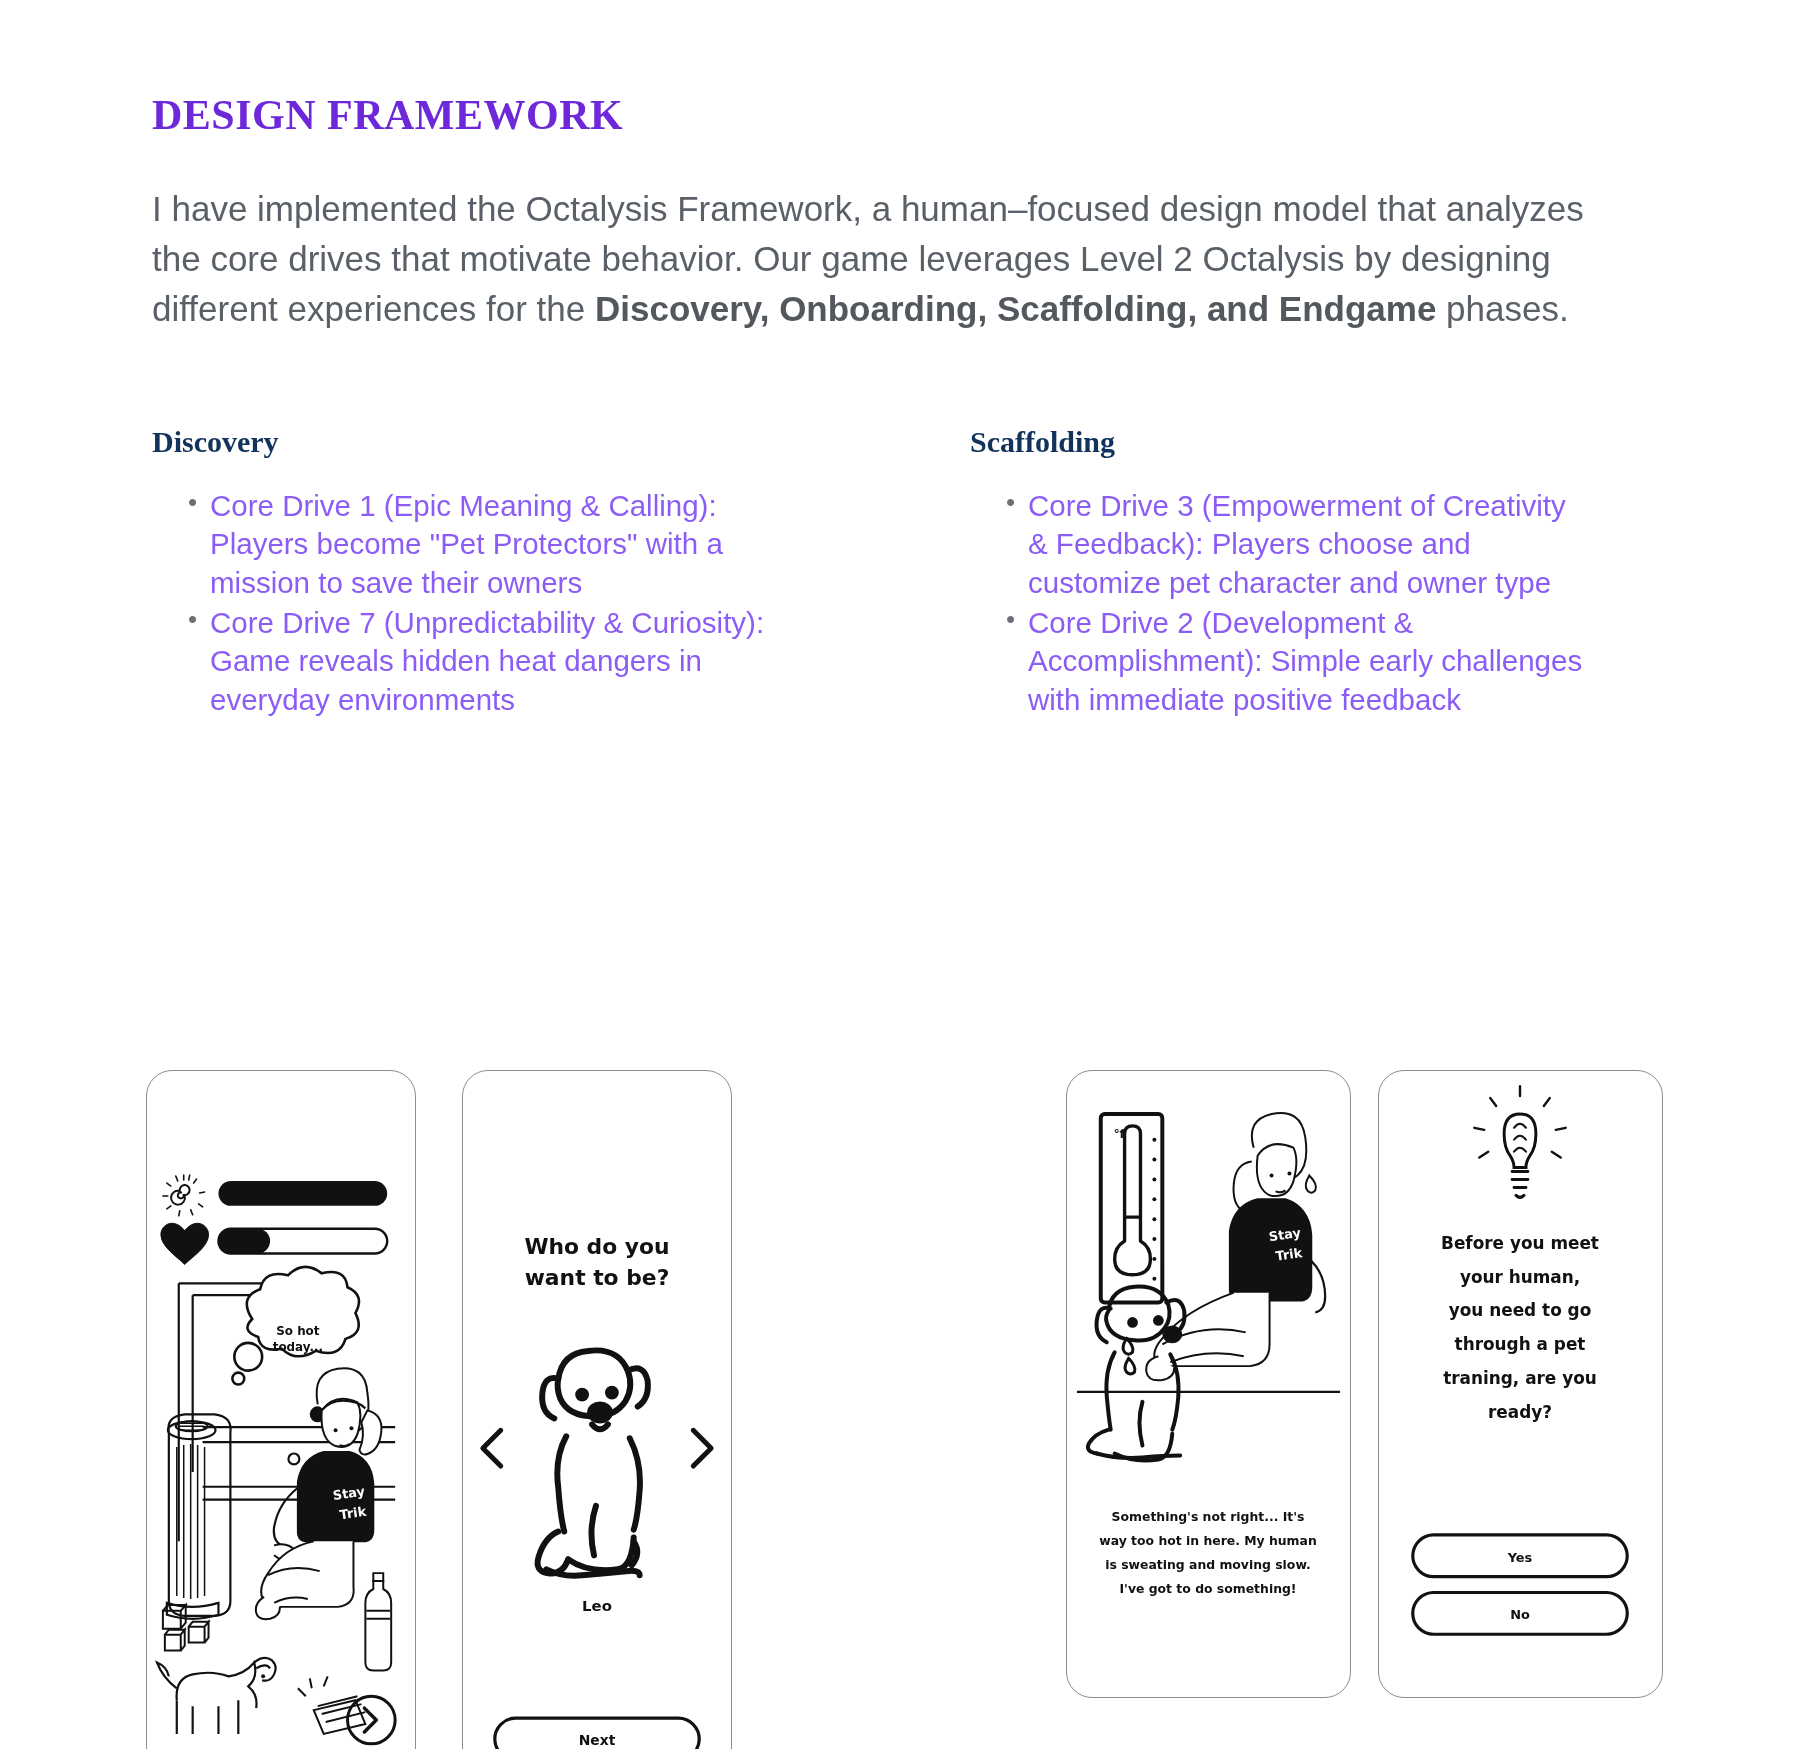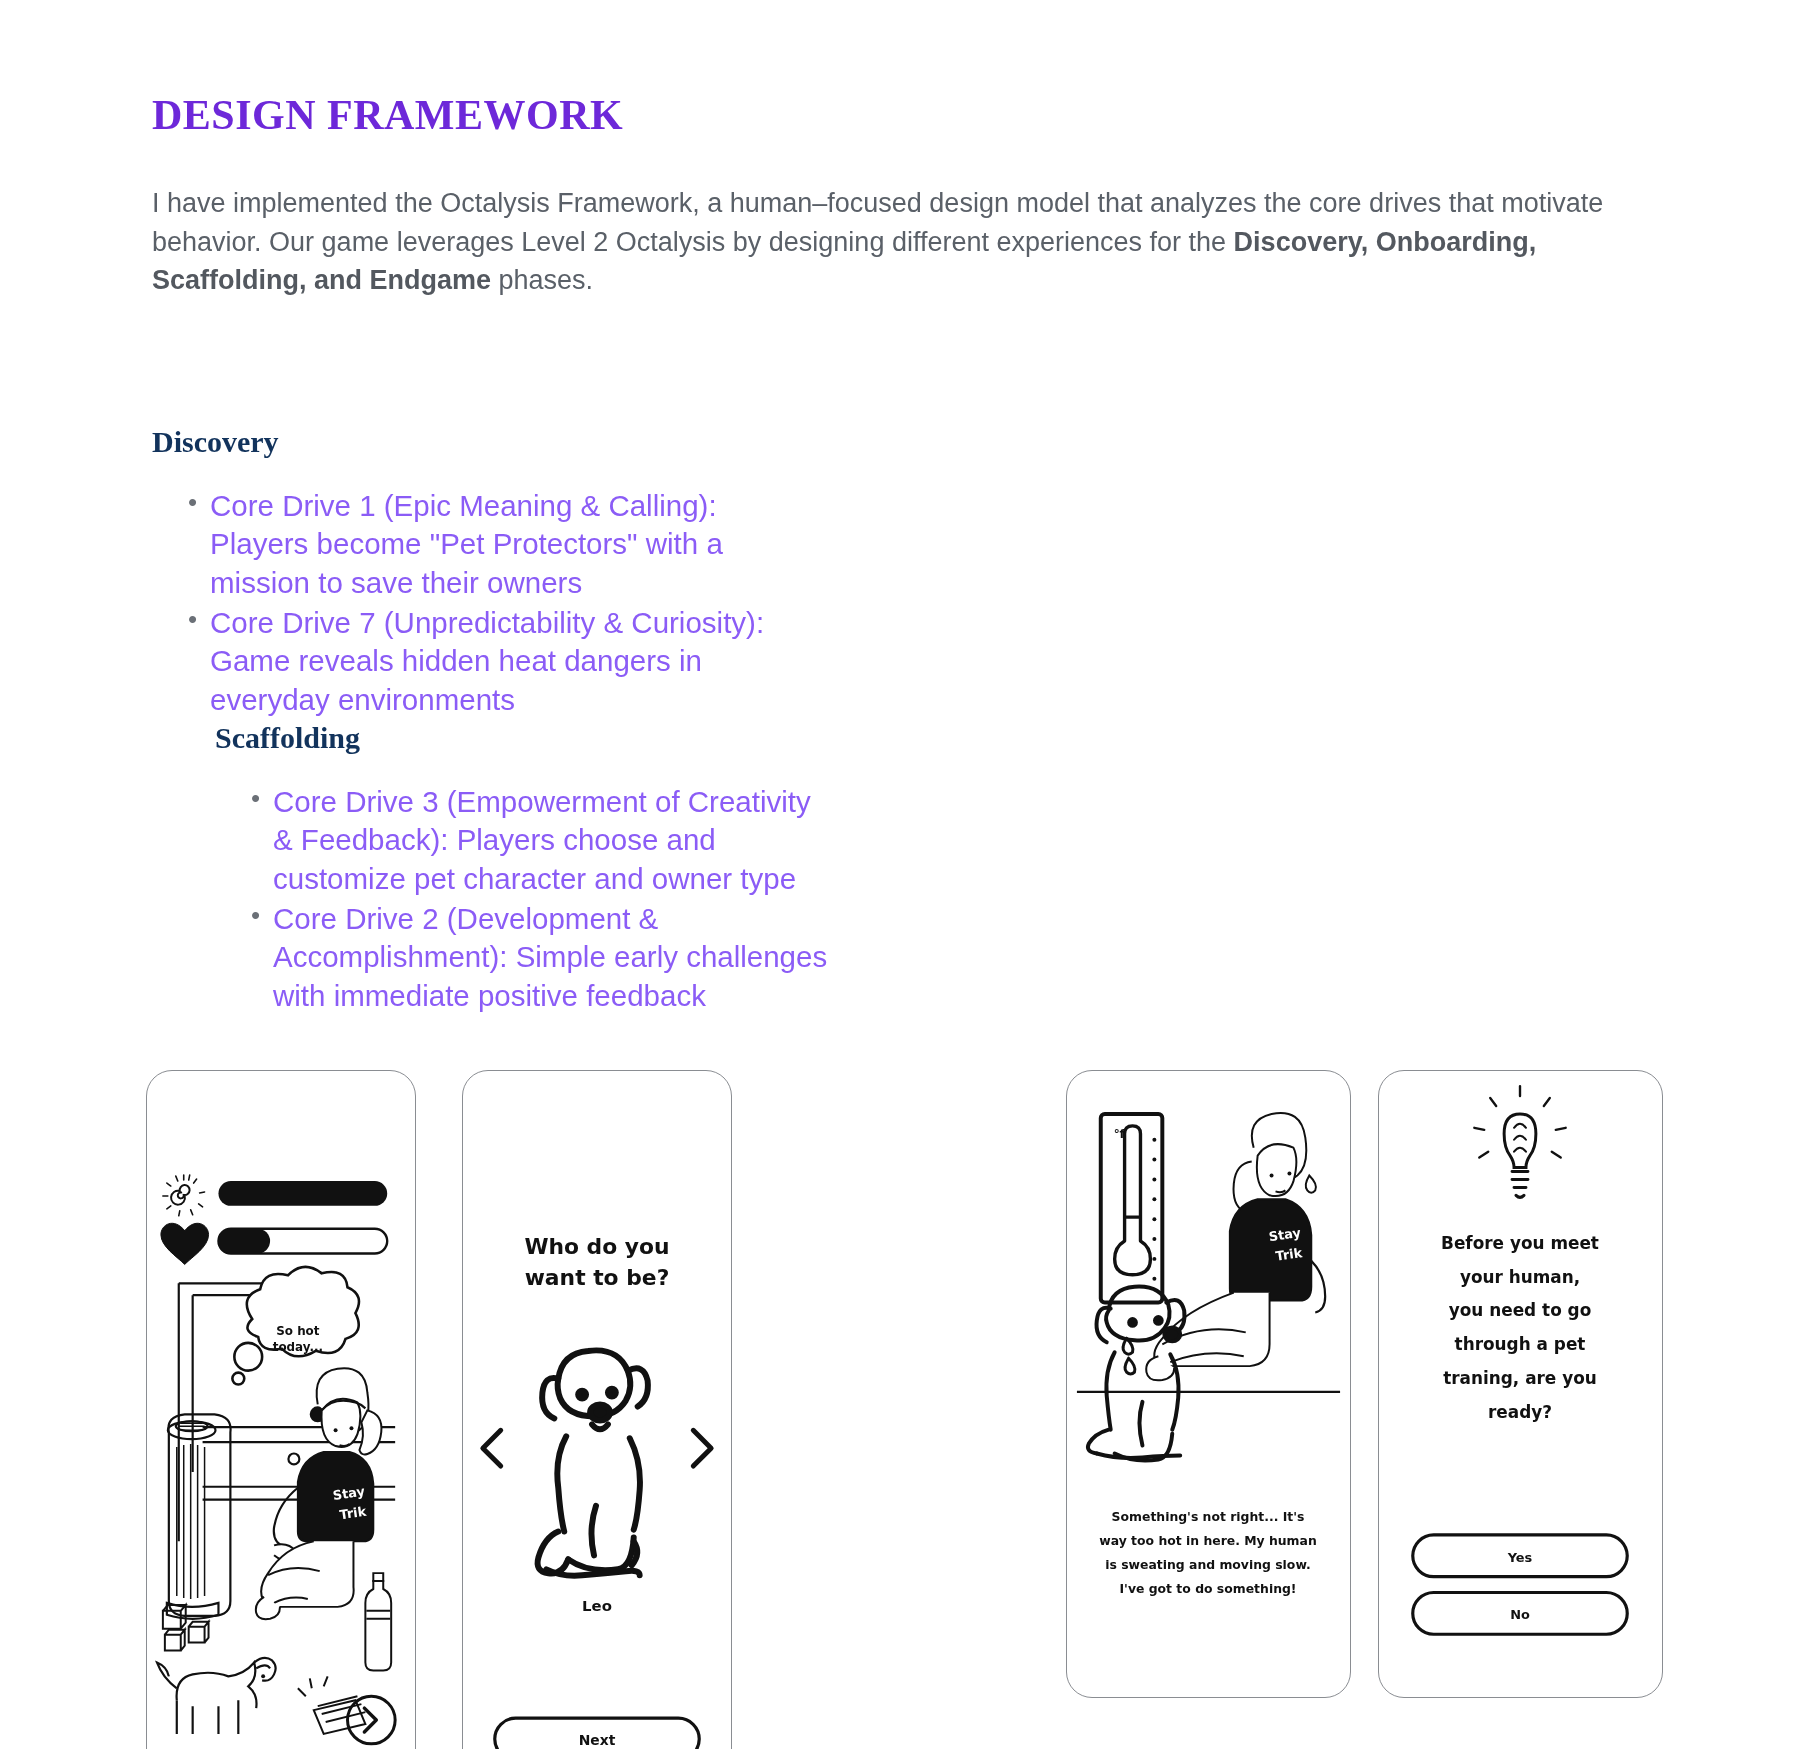--- a/index.html
+++ b/index.html
@@ -28,36 +28,35 @@
     font-family: "Liberation Serif", serif;
     font-weight: bold;
     font-size: 42px;
     letter-spacing: 0.5px;
     color: #6d28d9;
     margin: 0 0 46px 0;
     line-height: 1.1;
   }
   p.intro {
     font-family: "Liberation Sans", sans-serif;
-    font-size: 27px;
+    font-size: 35px;
     line-height: 1.42;
     color: #5a6068;
     margin: 0;
     width: 1466px;
     font-weight: 300;
   }
   p.intro b { font-weight: 700; color: #53585f; }
 
   .columns {
     position: absolute;
     left: 152px; top: 425px;
     width: 1510px;
     display: flex;
     gap: 0px;
-    flex-direction: column;
   }
   .col { width: 755px; }
   .col.right { padding-left: 63px; }
 
   h2.section-title {
     font-family: "Liberation Serif", serif;
     font-weight: bold;
     font-size: 30px;
     color: #12335c;
     margin: 0 0 28px 0;

